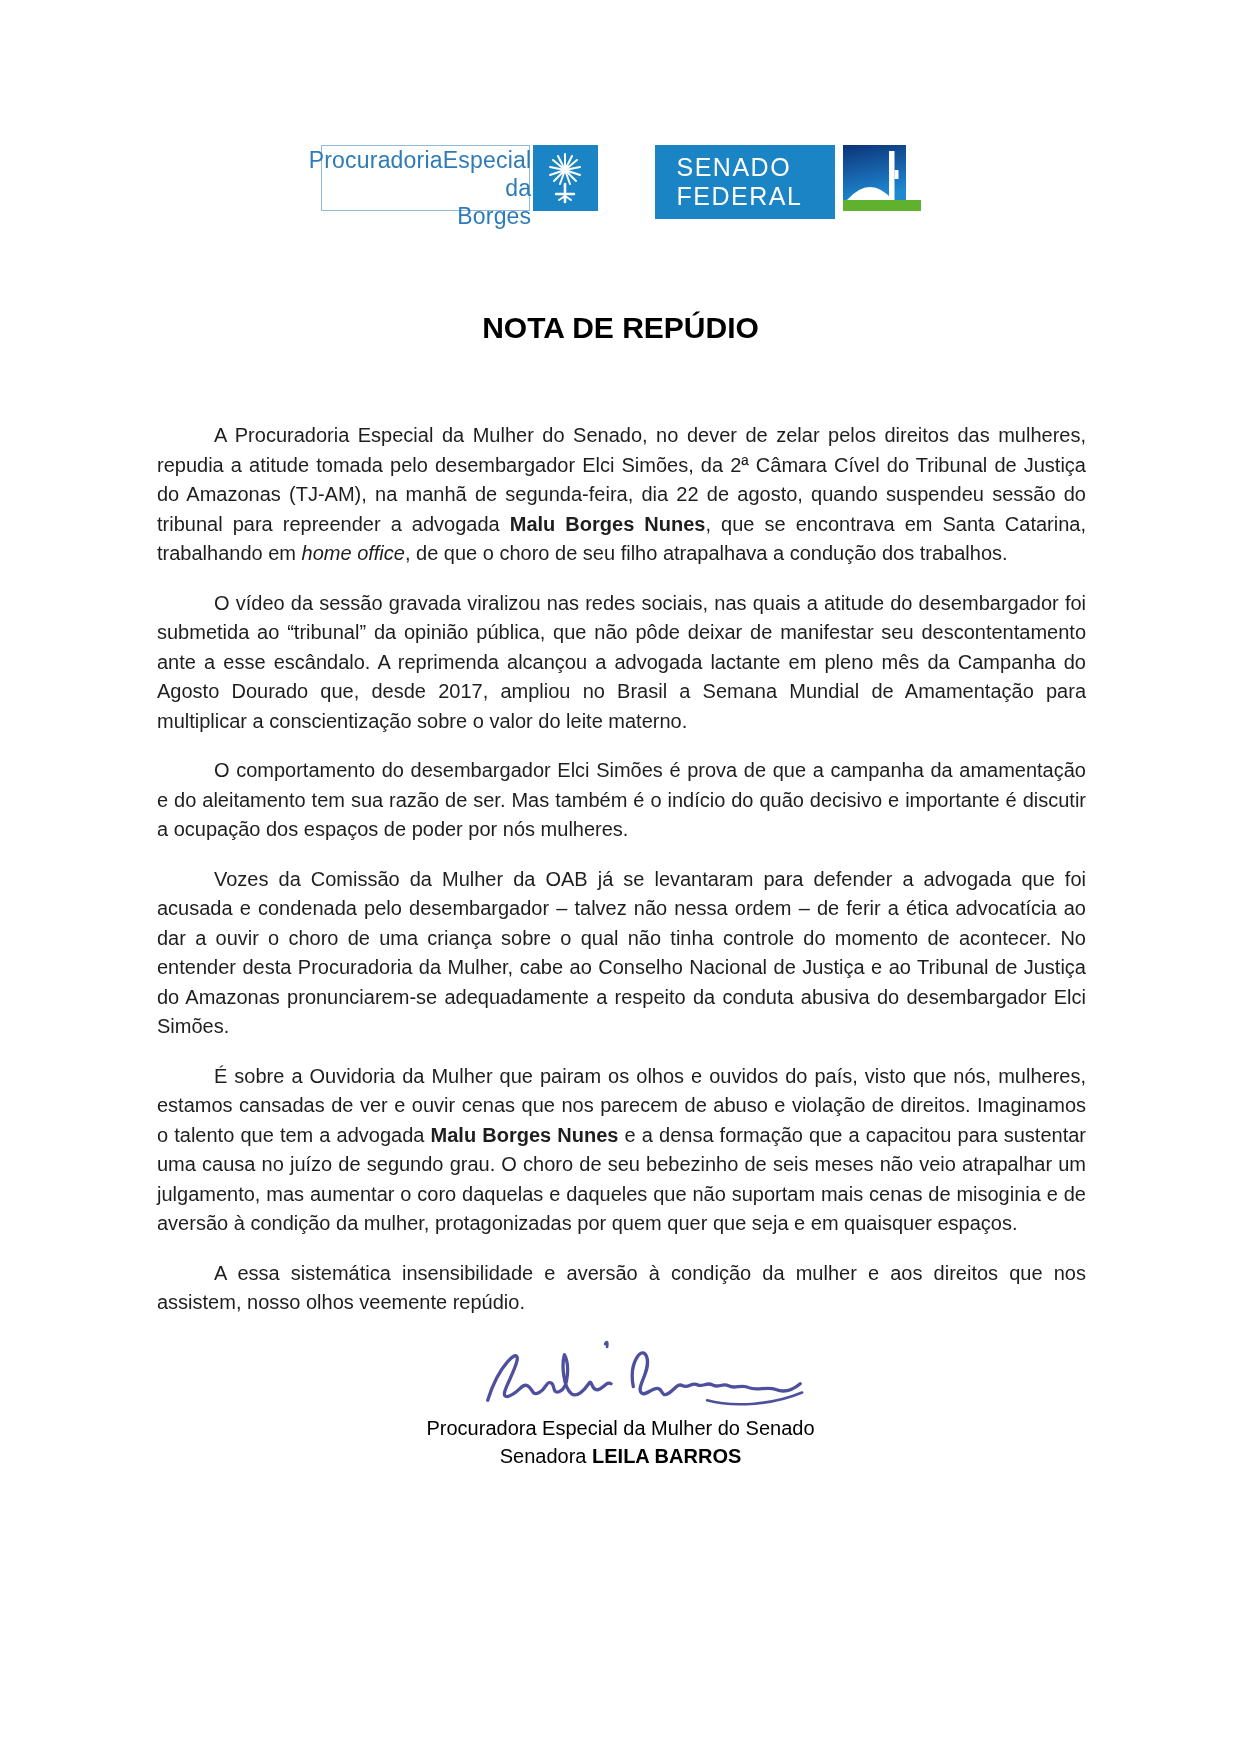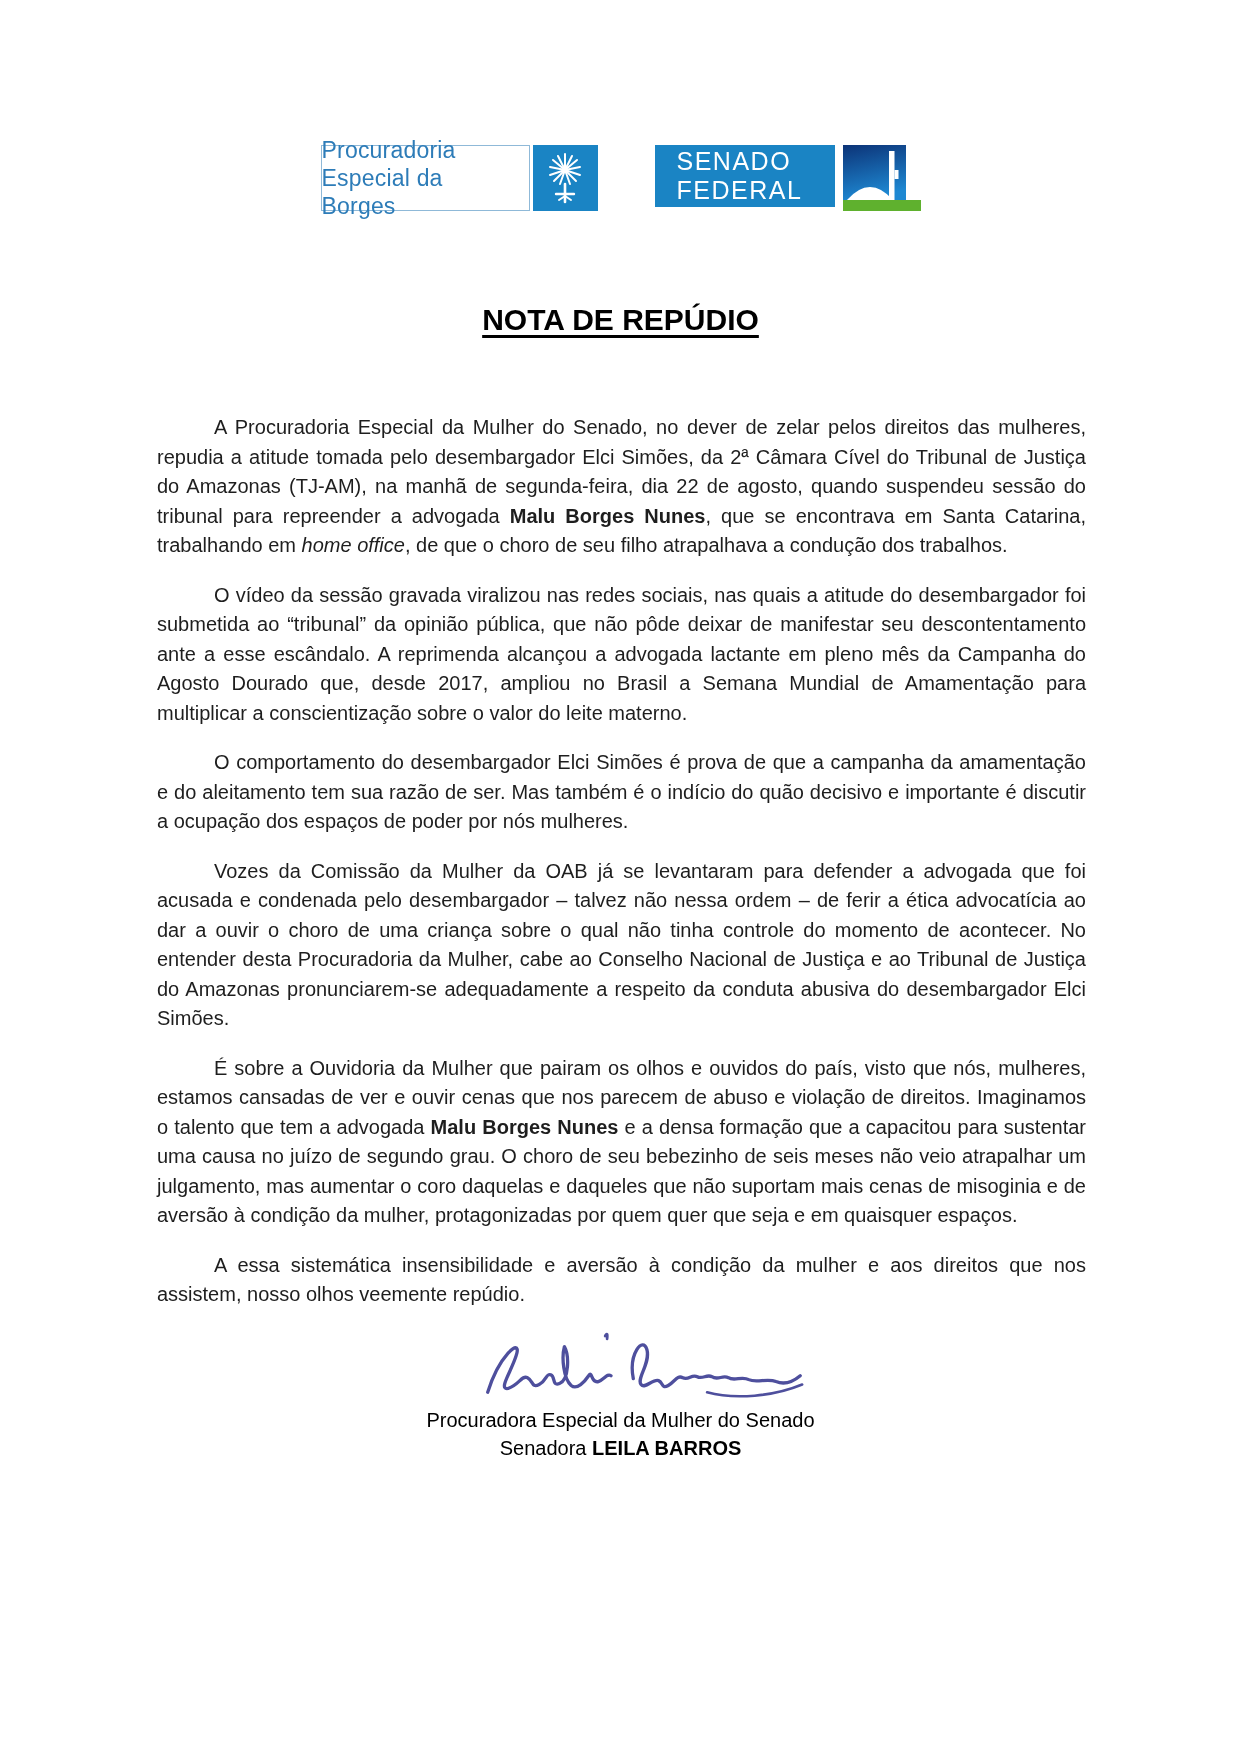--- a/index.html
+++ b/index.html
@@ -24,55 +24,54 @@
     padding-top:145px;
     display:flex;
     justify-content:center;
     align-items:flex-start;
   }
   .pem-logo{display:flex;align-items:stretch;}
   .pem-box{
     width:209px;height:66px;
     background:#ffffff;
     border:1px solid #8fb9d8;
-    display:flex;flex-direction:column;justify-content:center;
-    text-align:left;
+    display:flex;flex-direction:row;justify-content:center;
+    text-align:right;
     padding-right:10px;
     color:var(--pem-text-blue);
     font-size:23px;line-height:28px;
     letter-spacing:0.2px;
   }
   .pem-flower{
     width:65px;height:66px;
     margin-left:3px;
     background:var(--logo-blue);
     display:flex;align-items:center;justify-content:center;
   }
   .senado-logo{display:flex;align-items:flex-start;margin-left:57px;}
   .senado-box{
-    width:180px;height:62px;
+    width:180px;height:74px;
     background:var(--logo-blue);
     color:#ffffff;
     display:flex;flex-direction:column;justify-content:center;
     padding-left:22px;
     font-size:25px;line-height:29px;
     letter-spacing:1.5px;
     font-weight:400;
   }
   .senado-emblem{margin-left:8px;}
   
   .doc-title{
     margin-top:92px;
     text-align:center;
     font-size:30px;
     font-weight:bold;
     color:#000;
   }
   .doc-title span{
-    text-decoration:underline;
     text-decoration-thickness:3px;
     text-underline-offset:5px;
   }
   
   .doc-body{
     margin:76px 155px 17px 157px;
     text-align:justify;
     font-size:20px;
     line-height:29.5px;
   }

